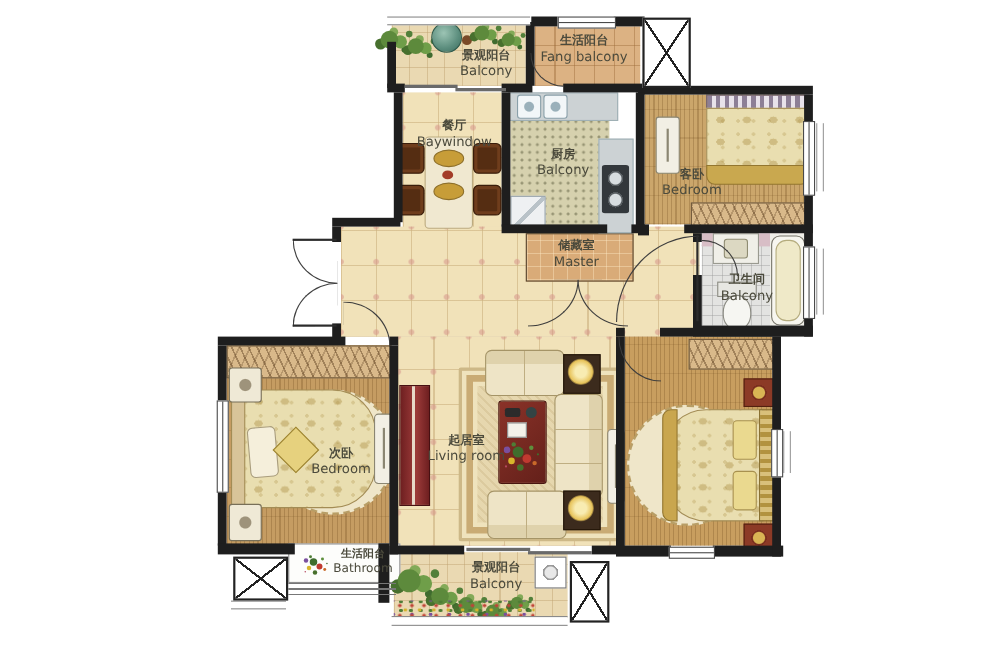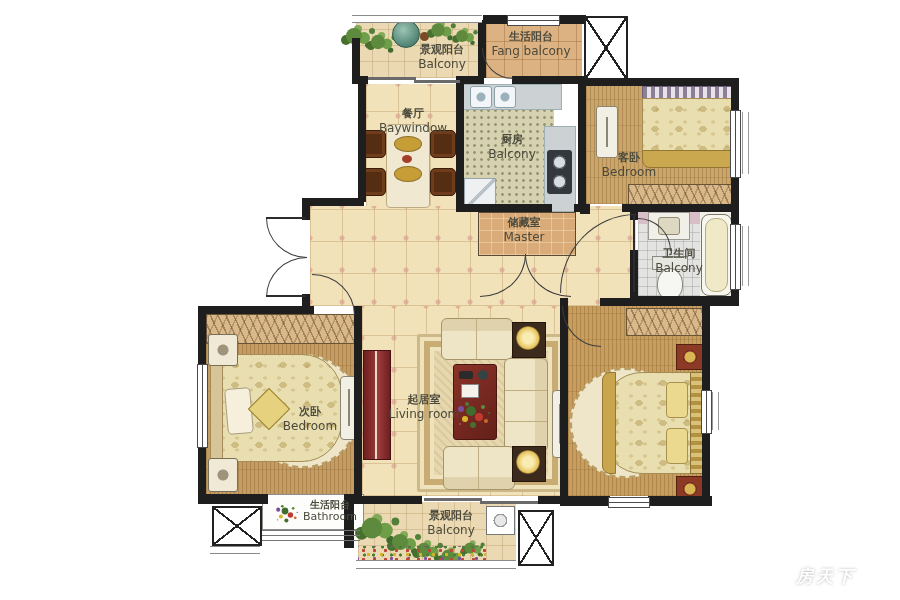--- a/index.html
+++ b/index.html
@@ -307,16 +307,15 @@
   <div class="lbl sm" style="left:330px;top:511px">
     <b>生活阳台</b>
       <i>Bathroom</i>
     </div>
   <div class="lbl" style="left:451px;top:524px">
     <b>景观阳台</b>
       <i>Balcony</i>
     </div>
 
   <div class="wm">
-    <div class="wm-cn">房天下</div>
   </div>
 
 </div>
 
 </body></html>

